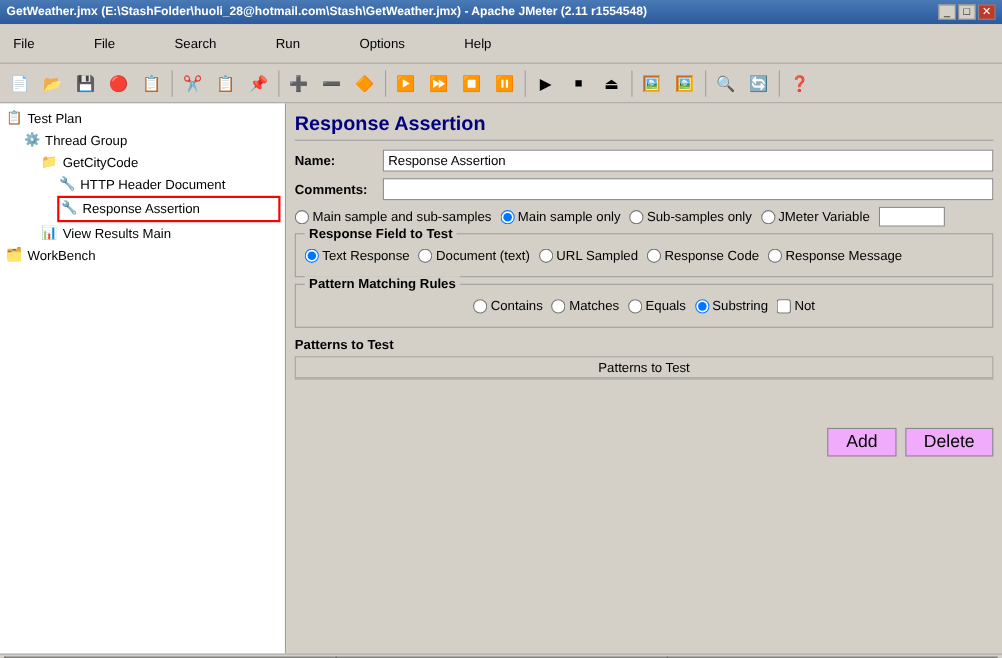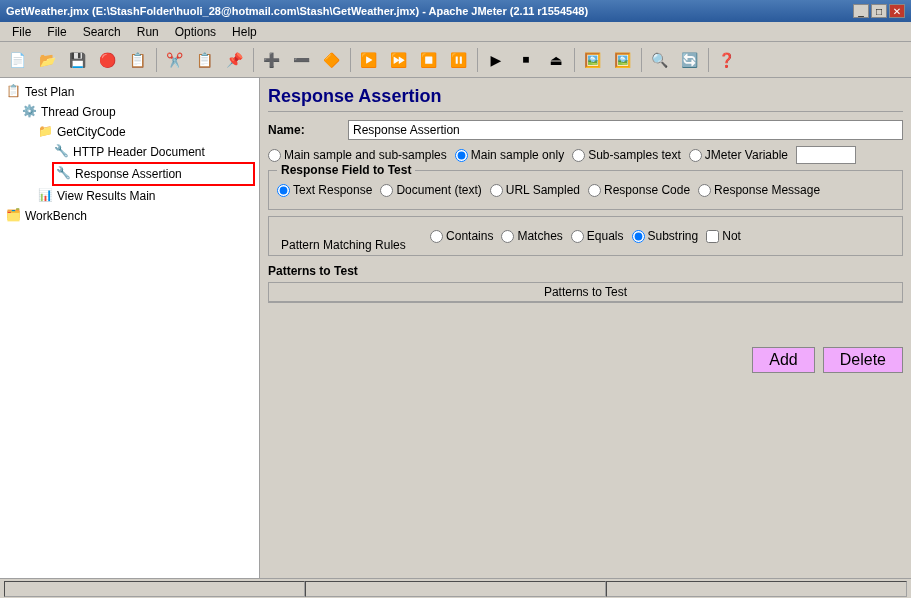--- a/index.html
+++ b/index.html
@@ -34,22 +34,23 @@
       color: black;
     }
     .title-btn.close { background: #c0392b; color: white; }
 
     
     .menu-bar {
       background: #d4d0c8;
       border-bottom: 1px solid #a0a0a0;
       display: flex;
       padding: 2px 4px;
-      height: 20px;
-      align-items: center;
+      height: 36px;
+      align-items: center;
+      gap: 38px;
     }
     .menu-item {
       padding: 1px 8px;
       font-size: 12px;
       cursor: pointer;
       color: #000;
     }
 
     
     .toolbar {
@@ -295,33 +296,37 @@
   </div>
 
   <div class="right-panel">
     <div class="panel-title">Response Assertion</div>
 
     <div class="field-row">
       <span class="field-label">Name:</span>
       <input class="field-input" type="text" value="Response Assertion" style="">
     </div>
 
+    <div class="field-row">
+      <span class="field-label">Comments:</span>
+      <input class="field-input" type="text" style="">
+    </div>
 
     <div class="radio-group">
       <label class="radio-option">
         <input type="radio" name="apply_to" style="">
         <span>Main sample and sub-samples</span>
       </label>
       <label class="radio-option">
         <input type="radio" name="apply_to" checked="" style="">
         <span>Main sample only</span>
       </label>
       <label class="radio-option">
         <input type="radio" name="apply_to" style="">
-        <span>Sub-samples text</span>
+        <span>Sub-samples only</span>
       </label>
       <label class="radio-option">
         <input type="radio" name="apply_to" style="">
         <span>JMeter Variable</span>
       </label>
       <input type="text" style="width: 60px; height: 18px; border: 1px solid rgb(136, 136, 136);">
     </div>
 
     <div style="border: 1px solid #a0a0a0; padding: 8px 8px 6px 8px; margin-bottom: 6px; position: relative;">
       <div style="position:absolute; top:-8px; left:8px; background:#d4d0c8; padding:0 4px; font-weight:bold; font-size:12px;">Response Field to Test</div>
@@ -343,21 +348,21 @@
           <span>Response Code</span>
         </label>
         <label class="radio-option">
           <input type="radio" name="resp_field" style="">
           <span>Response Message</span>
         </label>
       </div>
     </div>
 
     <div style="border: 1px solid #a0a0a0; padding: 8px 8px 6px 8px; margin-bottom: 6px; position: relative;">
-      <div style="position:absolute; top:-8px; left:8px; background:#d4d0c8; padding:0 4px; font-weight:normal; font-size:12px;margin-top:29px;">Pattern Matching Rules</div>
+      <div style="position:absolute; top:-8px; left:8px; background:#d4d0c8; padding:0 4px; font-weight:bold; font-size:12px;">Pattern Matching Rules</div>
       <div class="radio-group" style="margin-top:4px; justify-content: center;">
         <label class="radio-option">
           <input type="radio" name="pattern_rule" style="">
           <span>Contains</span>
         </label>
         <label class="radio-option">
           <input type="radio" name="pattern_rule" style="">
           <span>Matches</span>
         </label>
         <label class="radio-option">

